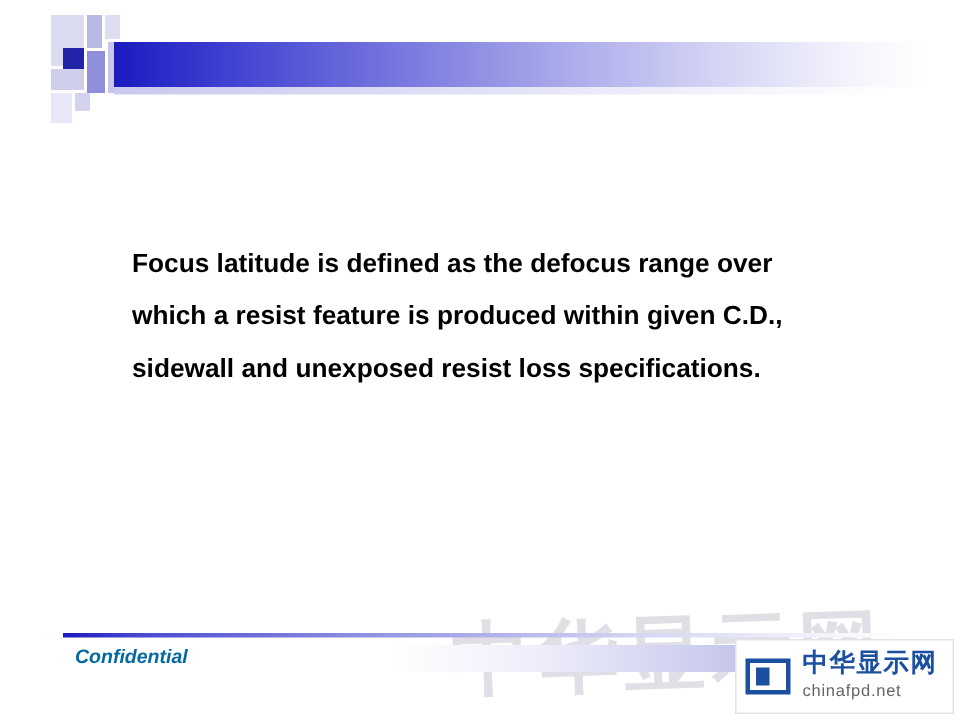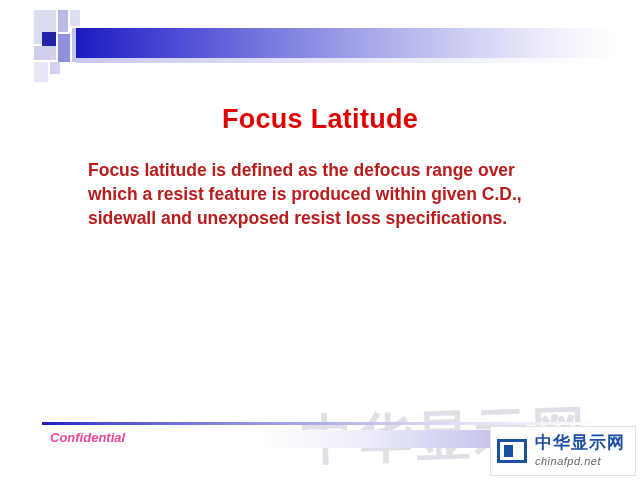--- a/index.html
+++ b/index.html
@@ -75,22 +75,22 @@
   
   .body-block {
     position: absolute;
     left: 88px;
     top: 158px;
     width: 480px;
   }
   .para {
     font-size: 17.5px;
     font-weight: bold;
-    color: #b91c1c;
-    line-height: 24px;
+    color: #000000;
+    line-height: 35px;
     margin: 0;
   }
   .bullet-list {
     margin: 26px 0 0 0;
     padding: 0;
     list-style: none;
   }
   .bullet-item {
     position: relative;
     padding-left: 24px;
@@ -126,21 +126,21 @@
     height: 18px;
     background: linear-gradient(to right, #ffffff 0%, #ededfa 30%, #c9c9ee 65%, #9c9ce2 100%);
   }
   .confidential {
     position: absolute;
     left: 50px;
     top: 430px;
     font-size: 13px;
     font-style: italic;
     font-weight: bold;
-    color: #ec4899;
+    color: #0369a1;
   }
 
   
   .watermark-big {
     position: absolute;
     left: 300px;
     top: 400px;
     font-size: 54px;
     font-weight: bold;
     color: rgba(150,150,170,0.30);
@@ -188,21 +188,20 @@
   .wm-cn {
     font-size: 17px;
     font-weight: bold;
     color: #1b4fa0;
     letter-spacing: 1px;
   }
   .wm-en {
     font-size: 11px;
     color: #666666;
     letter-spacing: 0.5px;
-    font-style: italic;
   }
 </style>
 </head>
 <body>
 
 <div class="slide">
 
   <div class="deco">
     <span class="sq sq1"></span>
     <span class="sq sq2"></span>
@@ -211,21 +210,20 @@
     <span class="sq sq5"></span>
     <span class="sq sq6"></span>
     <span class="sq sq7"></span>
     <span class="sq sq8"></span>
     <span class="sq sq9"></span>
   </div>
 
   <div class="top-band"></div>
   <div class="band-shadow"></div>
 
-  <div class="title">Focus Latitude</div>
 
   <div class="body-block">
     <p class="para">Focus latitude is defined as the defocus range over which a resist feature is produced within given C.D., sidewall and unexposed resist loss specifications.</p>
   </div>
 
   <div class="watermark-big">中华显示网</div>
 
   <div class="footer-line"></div>
   <div class="footer-band"></div>
   <div class="confidential">Confidential</div>

